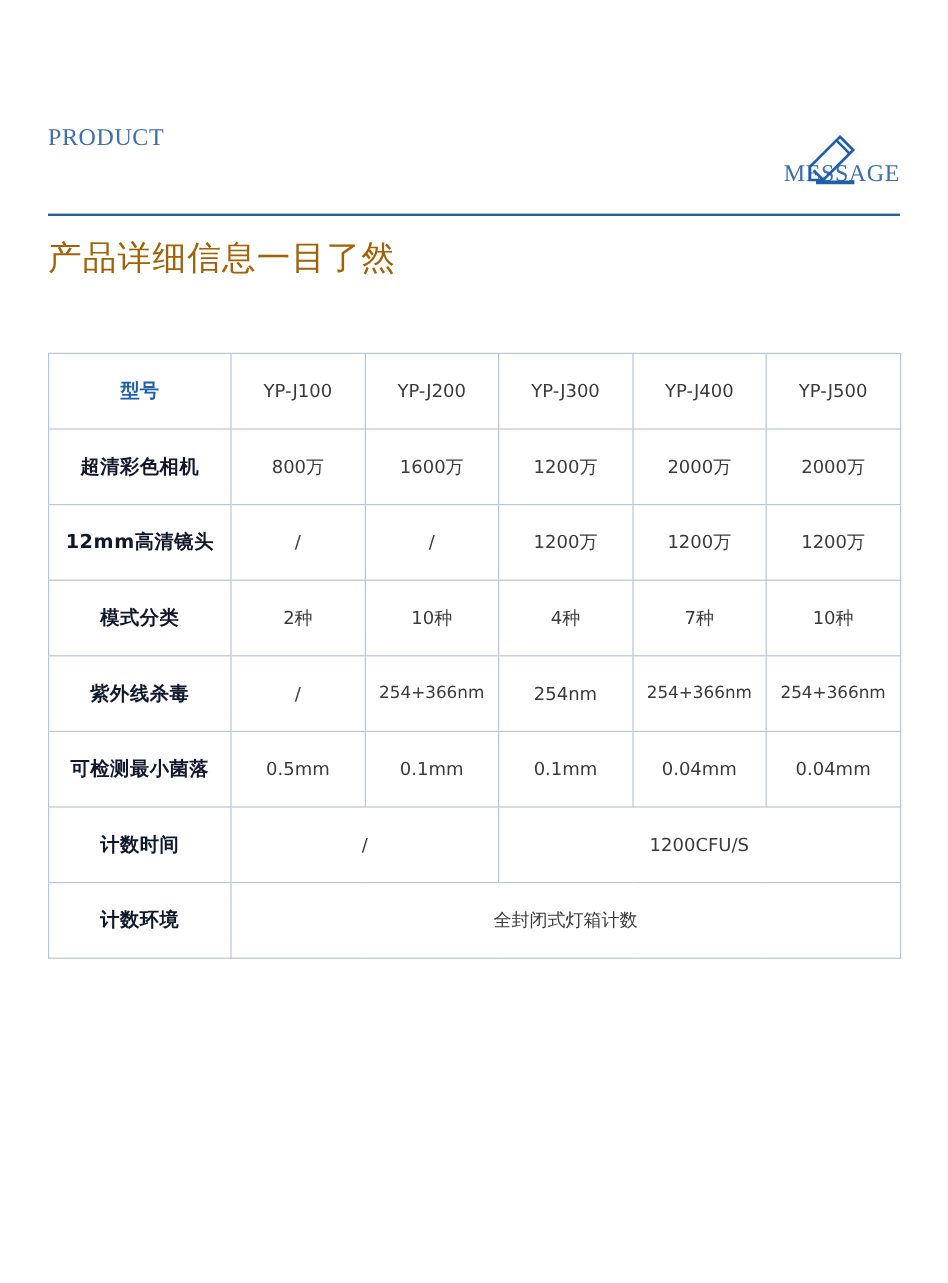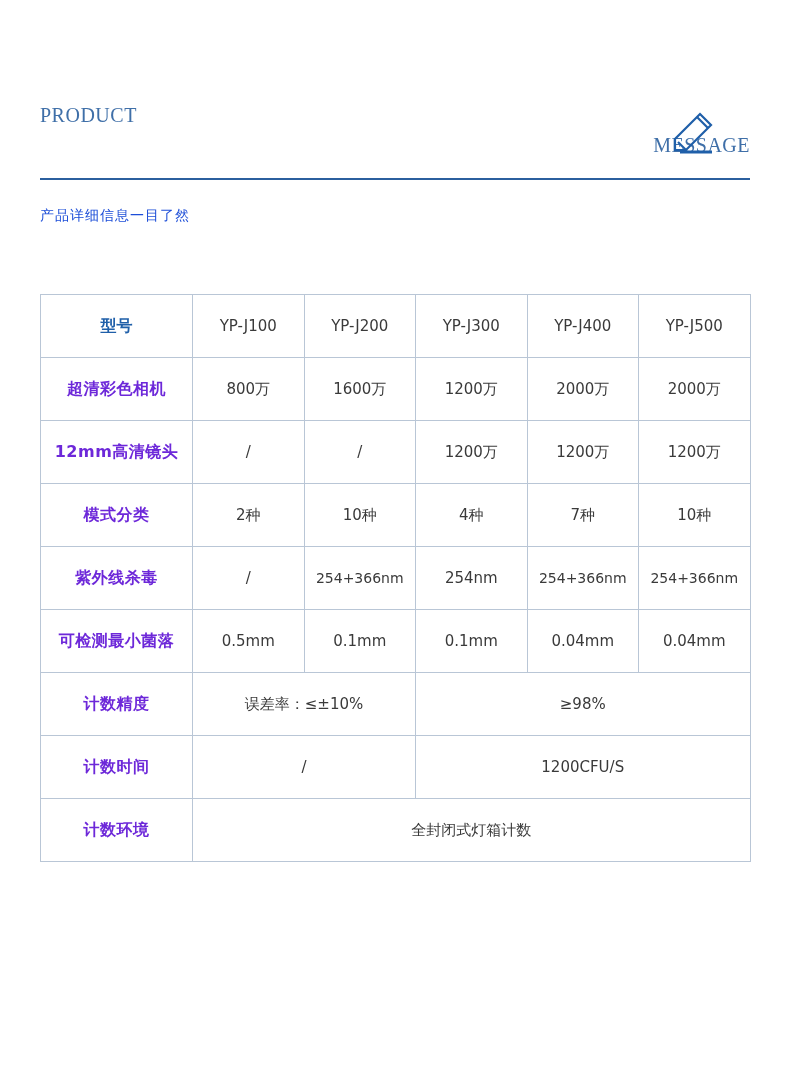--- a/index.html
+++ b/index.html
@@ -47,23 +47,23 @@
     margin-top: 14px;
   }
   .rule {
     margin-top: 18px;
     height: 2px;
     background: #2b5f9e;
     width: 710px;
   }
   .subtitle {
     font-family: "Liberation Serif", serif;
-    font-size: 14px;
+    font-size: 28px;
     line-height: 32px;
-    color: #1d4ed8;
+    color: #a16207;
     margin-top: 20px;
     letter-spacing: 1px;
   }
   .pen-icon {
     position: absolute;
     right: 32px;
     top: 108px;
     width: 52px;
     height: 52px;
   }
@@ -85,21 +85,21 @@
     text-align: center;
     vertical-align: middle;
     font-size: 15px;
     color: #2e2e2e;
     font-family: "DejaVu Sans", sans-serif;
     padding: 2px 3px;
     word-break: break-all;
     margin-top: 12px;
   }
   table.spec td.rowhead {
-    color: #6d28d9;
+    color: #0f172a;
     font-weight: bold;
     font-size: 16px;
     letter-spacing: 0.5px;
   }
   table.spec td.modelhead {
     color: #1f5fa9;
     font-weight: bold;
     font-size: 16px;
   }
   table.spec td.val {
@@ -189,25 +189,20 @@
 
         <tr>
           <td class="rowhead">可检测最小菌落</td>
           <td class="val">0.5mm</td>
           <td class="val">0.1mm</td>
           <td class="val">0.1mm</td>
           <td class="val">0.04mm</td>
           <td class="val">0.04mm</td>
         </tr>
 
-        <tr>
-          <td class="rowhead">计数精度</td>
-          <td class="val" colspan="2">误差率：≤±10%</td>
-          <td class="val" colspan="3">≥98%</td>
-        </tr>
 
         <tr>
           <td class="rowhead">计数时间</td>
           <td class="val" colspan="2">/</td>
           <td class="val" colspan="3">1200CFU/S</td>
         </tr>
 
         <tr>
           <td class="rowhead">计数环境</td>
           <td class="val" colspan="5">全封闭式灯箱计数</td>

